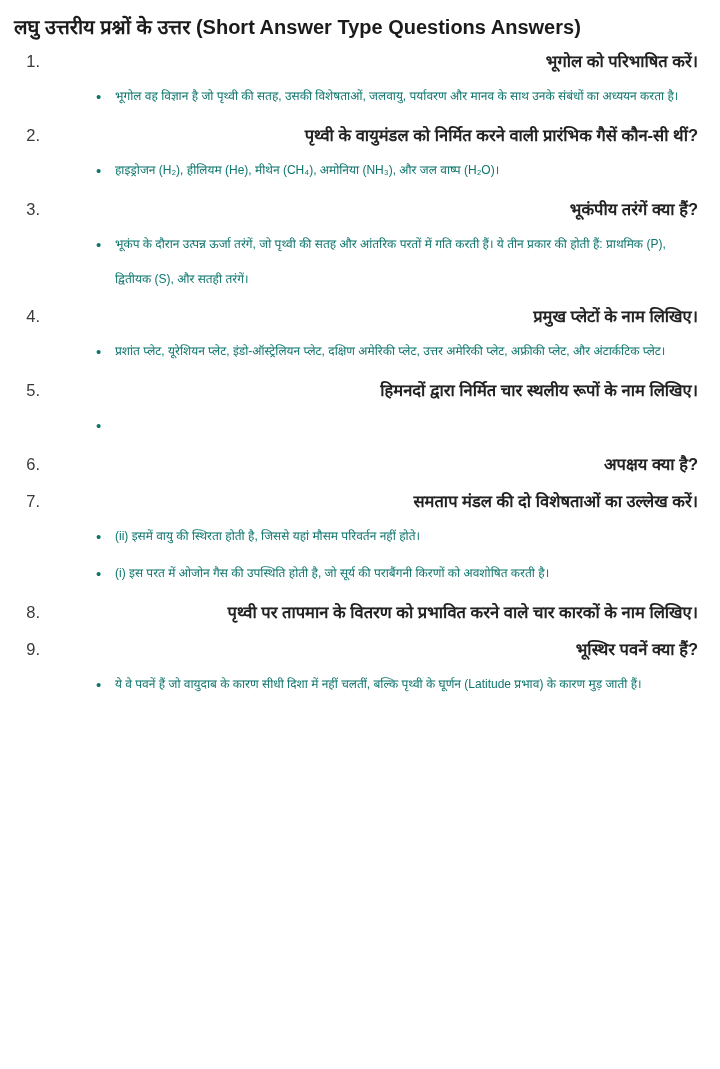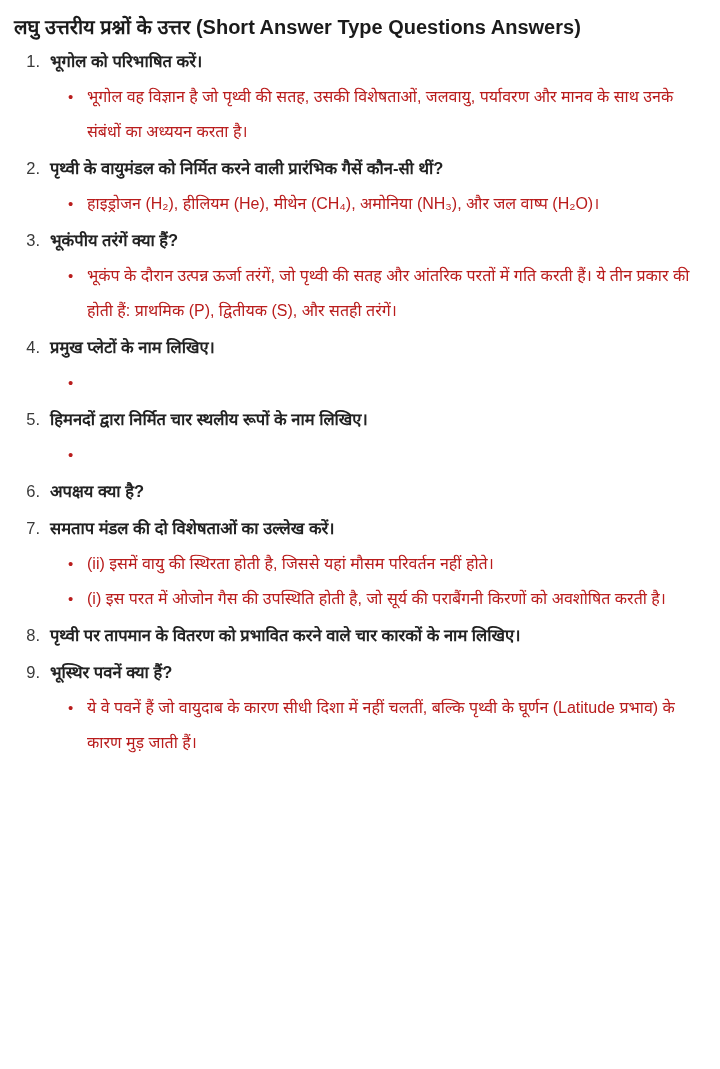--- a/index.html
+++ b/index.html
@@ -34,27 +34,28 @@
   }
   .num {
     flex: none;
     width: 50px;
     box-sizing: border-box;
     padding-right: 10px;
     text-align: right;
     font-weight: 400;
     color: #3a3a3a;
   }
-  .q-text { flex: 1; padding-right: 10px; }
+  .q-text { flex: 1; padding-right: 10px; text-align: right; }
   .a-row {
     display: flex;
-    font-size: 16px;
+    font-size: 12px;
     font-weight: 400;
     line-height: 35px;
-    color: #b91c1c;
+    color: #0f766e;
+    padding-left: 28px;
   }
   .a-row .dot {
     flex: none;
     width: 19px;
     margin-left: 68px;
     text-align: left;
   }
   .a-row .dot::before { content: "\2022"; font-size: 15px; }
   .a-row .a-text { flex: 1; padding-right: 12px; }
   .a-row.outdent .dot {
@@ -104,20 +105,21 @@
     </div>
   </div>
 
   <div class="qa-block">
     <div class="q-row">
       <span class="num">4.</span>
       <span class="q-text">प्रमुख प्लेटों के नाम लिखिए।</span>
     </div>
     <div class="a-row">
       <span class="dot"></span>
+      <span class="a-text">प्रशांत प्लेट, यूरेशियन प्लेट, इंडो-ऑस्ट्रेलियन प्लेट, दक्षिण अमेरिकी प्लेट, उत्तर अमेरिकी प्लेट, अफ्रीकी प्लेट, और अंटार्कटिक प्लेट।</span>
     </div>
   </div>
 
   <div class="qa-block">
     <div class="q-row">
       <span class="num">5.</span>
       <span class="q-text">हिमनदों द्वारा निर्मित चार स्थलीय रूपों के नाम लिखिए।</span>
     </div>
     <div class="a-row">
       <span class="dot"></span>

